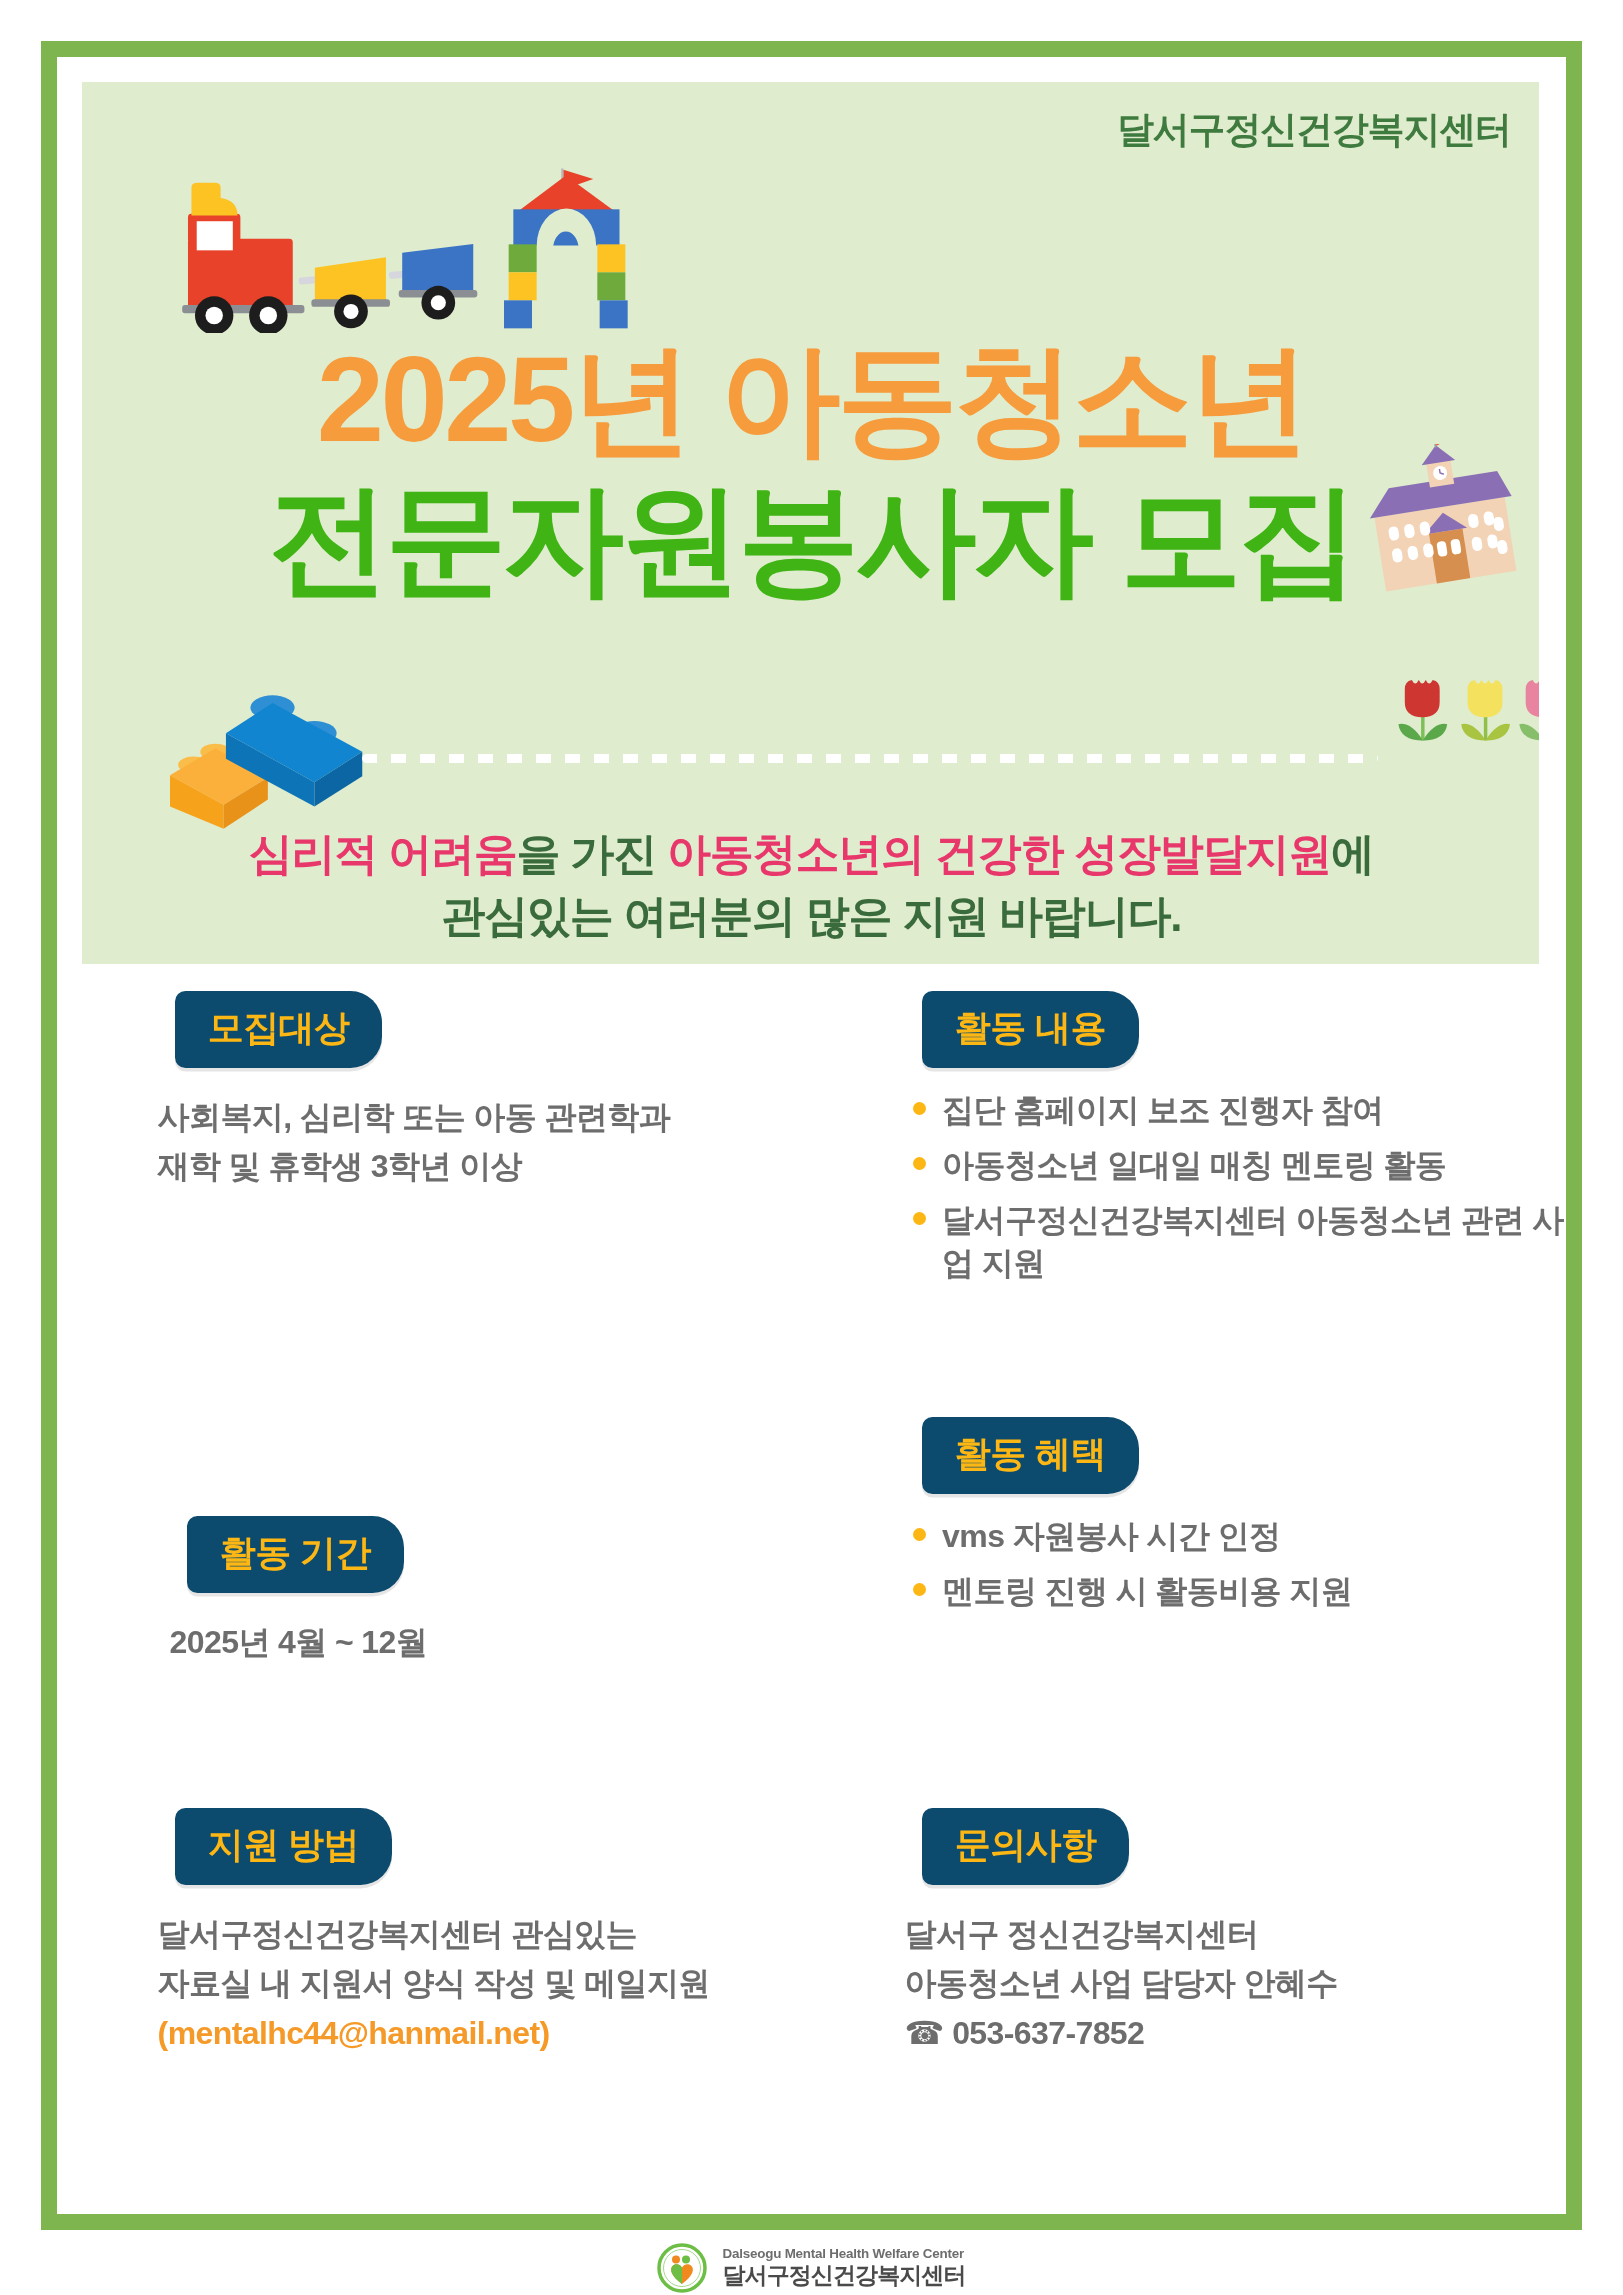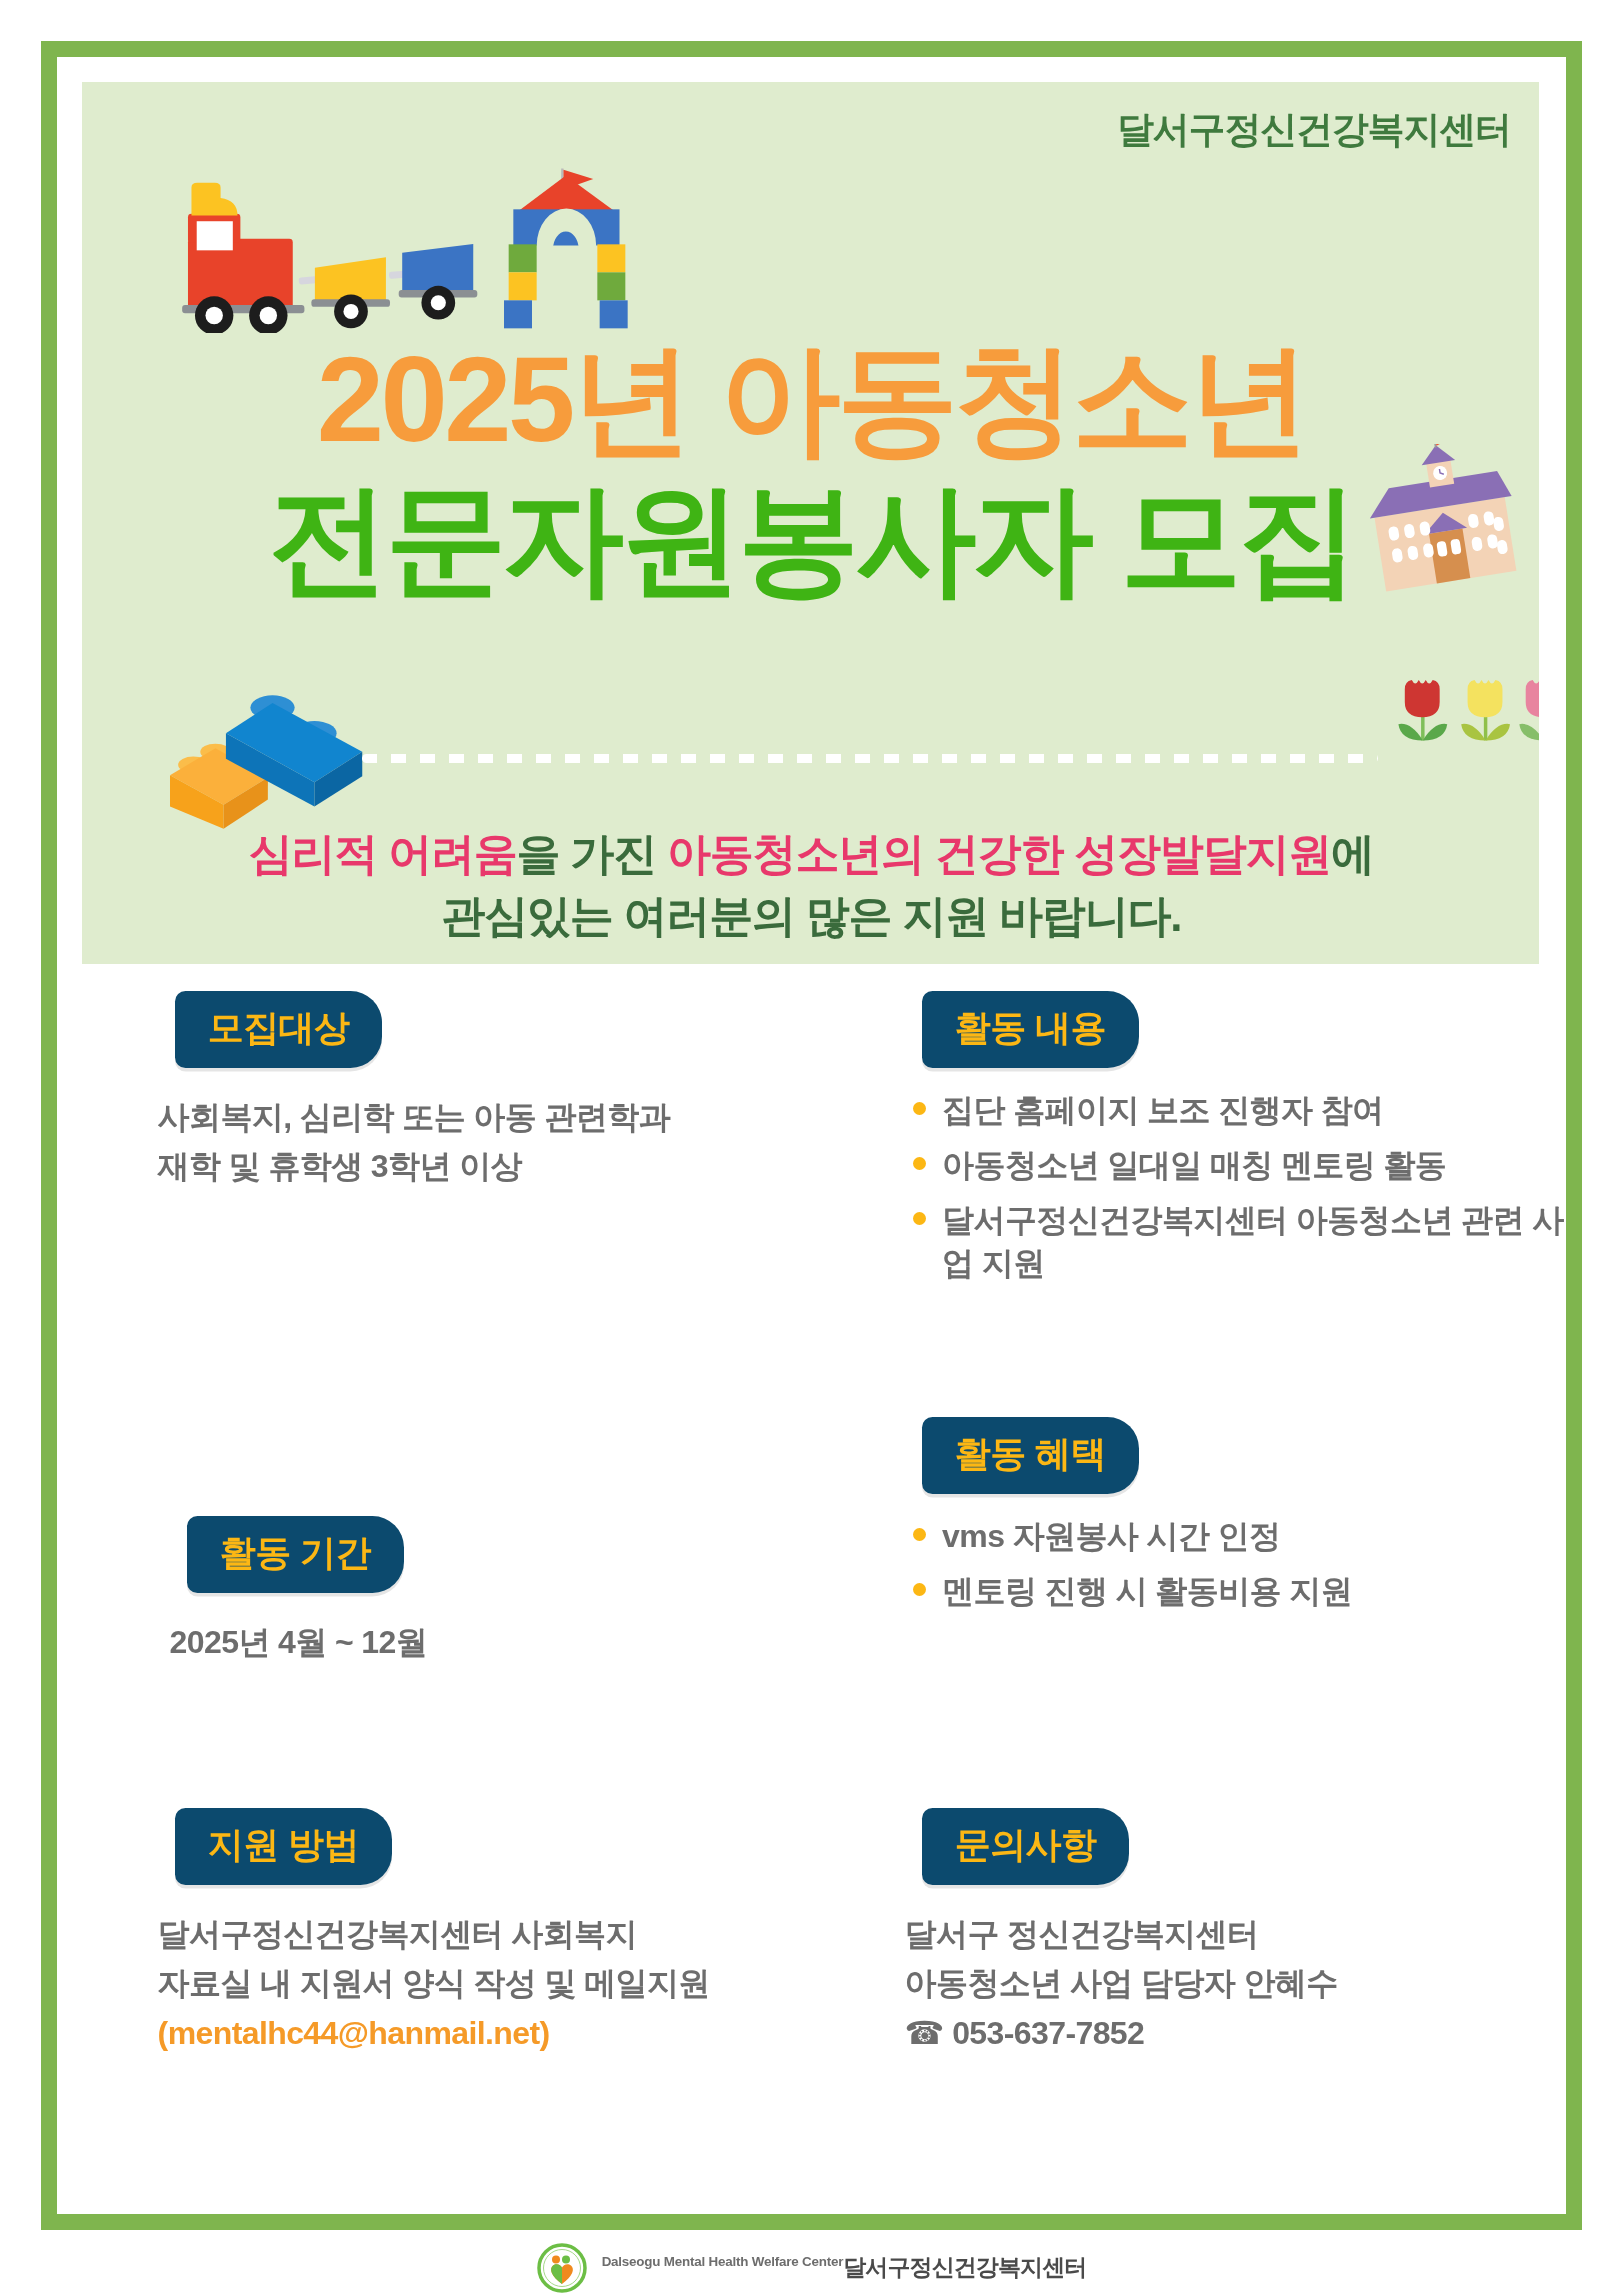--- a/index.html
+++ b/index.html
@@ -92,21 +92,21 @@
     content:"";position:absolute;left:4.7px;top:13px;
     width:13px;height:13px;border-radius:50%;background:#fcb714;
   }
 
   
   .footer{
     position:absolute;left:0;top:2240px;width:1623px;height:55px;
     display:flex;align-items:center;justify-content:center;gap:15px;
   }
   .logo-mark{width:50px;height:50px;flex:0 0 50px;}
-  .logo-txt{display:flex;justify-content:center;text-align:center;}
+  .logo-txt{display:flex;flex-direction:column;justify-content:center;}
   .logo-en{font-size:13.4px;font-weight:700;color:#6d6d6d;letter-spacing:-0.2px;line-height:1.2;}
   .logo-ko{font-size:23px;font-weight:900;color:#4a4a4a;letter-spacing:-0.9px;line-height:1.15;}
 </style>
 </head>
 <body>
 
 <div class="green-frame">
   <div class="white-inset">
 
     <div class="hero">
@@ -254,21 +254,21 @@
           <div class="sect-body">
             <span class="ln">2025년 4월 ~ 12월</span>
           </div>
         </div>
 
         <div class="sect" style="top:817px;">
           <div class="badge-wrap">
             <span class="badge">지원 방법</span>
           </div>
           <div class="sect-body">
-            <span class="ln">달서구정신건강복지센터 사회복지</span>
+            <span class="ln">달서구정신건강복지센터 관심있는</span>
             <span class="ln">자료실 내 지원서 양식 작성 및 메일지원</span>
             <span class="ln email">(mentalhc44@hanmail.net)</span>
           </div>
         </div>
       </div>
 
       <div class="col col-right">
 
         <div class="sect" style="top:0;">
           <div class="badge-wrap">

